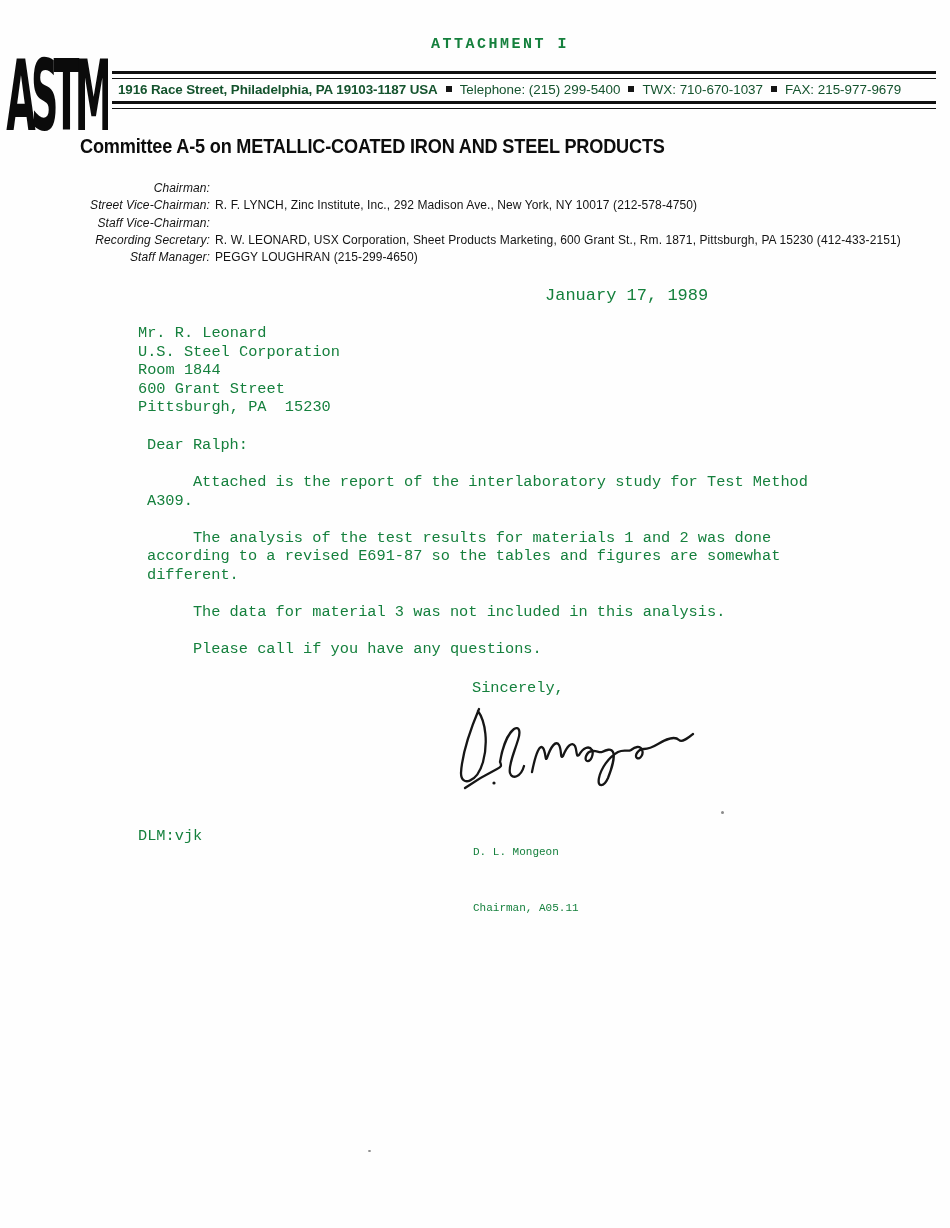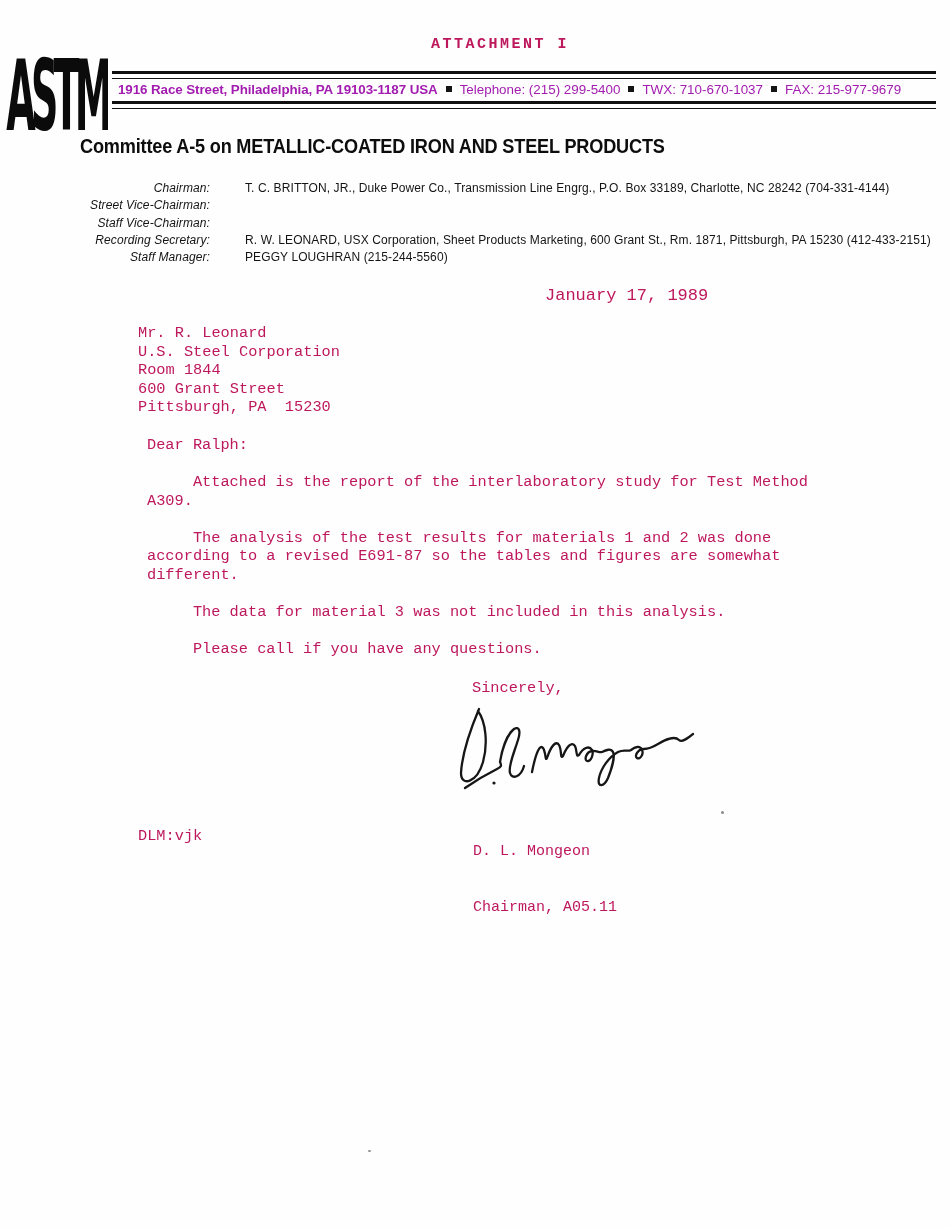--- a/index.html
+++ b/index.html
@@ -8,21 +8,21 @@
     position: relative;
     width: 950px;
     height: 1228px;
     background: #fefefe;
     overflow: hidden;
     font-family: "Liberation Sans", sans-serif;
     color: #111;
   }
   .mono {
     font-family: "Liberation Mono", "DejaVu Sans Mono", monospace;
-    color: #be185d;
+    color: #15803d;
   }
   .attachment-title {
     position: absolute;
     left: 431px; top: 36px;
     font-size: 15px;
     letter-spacing: 2.5px;
     font-weight: bold;
     white-space: pre;
   }
   .logo {
@@ -39,21 +39,21 @@
   .band-line.t1 { top: 0; height: 3px; }
   .band-line.t2 { top: 7px; height: 1px; }
   .band-line.b1 { top: 30px; height: 3px; }
   .band-line.b2 { top: 37px; height: 1px; }
   .band-text {
     position: absolute;
     left: 6px; top: 9px; right: 0;
     font-size: 13.4px;
     line-height: 20px;
     white-space: nowrap;
-    color: #a21caf;
+    color: #14532d;
   }
   .band-text .addr { font-weight: bold; letter-spacing: -0.1px; }
   .band-sq {
     display: inline-block;
     width: 6px; height: 6px;
     background: #151515;
     margin: 0 8px 2px 8px;
     vertical-align: middle;
   }
   .committee-title {
@@ -68,42 +68,42 @@
     color: #0d0d0d;
   }
   .officers {
     position: absolute;
     left: 48px; top: 180px;
     width: 880px;
     font-size: 12px;
     letter-spacing: 0.1px;
     color: #141414;
   }
-  .officer-row { display: flex; line-height: 17.3px; gap: 30px; }
+  .officer-row { display: flex; line-height: 17.3px; }
   .officer-role {
     flex: none;
     width: 162px;
     text-align: right;
     font-style: italic;
   }
   .officer-detail { padding-left: 5px; white-space: nowrap; }
   .date-line { position: absolute; left: 545px; top: 286px; font-size: 17px; }
   .recipient {
     position: absolute; left: 138px; top: 324px;
     font-size: 15.3px; line-height: 18.6px; white-space: pre; font-family: Liberation Mono, monospace;
   }
   .letter-body {
     position: absolute; left: 138px; top: 436px;
     font-size: 15.3px; line-height: 18.55px; white-space: pre; margin-left: 9px;
   }
   .closing { position: absolute; left: 472px; top: 679px; font-size: 15.3px; }
   .signature { position: absolute; left: 448px; top: 700px; }
   .signer-block {
     position: absolute; left: 473px; top: 806px;
-    font-size: 15px; line-height: 18.6px; white-space: pre;
+    font-size: 11px; line-height: 18.6px; white-space: pre;
   }
   .typist-ref { position: absolute; left: 138px; top: 827px; font-size: 15.3px; }
   .speck { position: absolute; background: #8a8a8a; border-radius: 50%; }
   .speck.s1 { left: 721px; top: 811px; width: 3px; height: 3px; }
   .speck.s2 { left: 368px; top: 1150px; width: 3px; height: 2px; }
 </style>
 </head>
 <body>
 
 <div class="page">
@@ -126,35 +126,35 @@
     </div>
     <div class="band-line b1"></div>
     <div class="band-line b2"></div>
   </div>
 
   <div class="committee-title">Committee A-5 on METALLIC-COATED IRON AND STEEL PRODUCTS</div>
 
   <div class="officers">
     <div class="officer-row">
       <div class="officer-role">Chairman:</div>
-      <div class="officer-detail">T. C. BRITTON, JR., Duke Power Co., Transmission Line Engrg., P.O. Box 33189, Charlotte, NC 28242 (704-331-4144)</div>
     </div>
     <div class="officer-row">
       <div class="officer-role">Street Vice-Chairman:</div>
+      <div class="officer-detail">R. F. LYNCH, Zinc Institute, Inc., 292 Madison Ave., New York, NY 10017 (212-578-4750)</div>
     </div>
     <div class="officer-row">
       <div class="officer-role">Staff Vice-Chairman:</div>
     </div>
     <div class="officer-row">
       <div class="officer-role">Recording Secretary:</div>
       <div class="officer-detail">R. W. LEONARD, USX Corporation, Sheet Products Marketing, 600 Grant St., Rm. 1871, Pittsburgh, PA 15230 (412-433-2151)</div>
     </div>
     <div class="officer-row">
       <div class="officer-role">Staff Manager:</div>
-      <div class="officer-detail">PEGGY LOUGHRAN (215-244-5560)</div>
+      <div class="officer-detail">PEGGY LOUGHRAN (215-299-4650)</div>
     </div>
   </div>
 
   <div class="date-line mono">January 17, 1989</div>
 
   <div class="recipient mono">Mr. R. Leonard
 U.S. Steel Corporation
 Room 1844
 600 Grant Street
 Pittsburgh, PA  15230</div>

